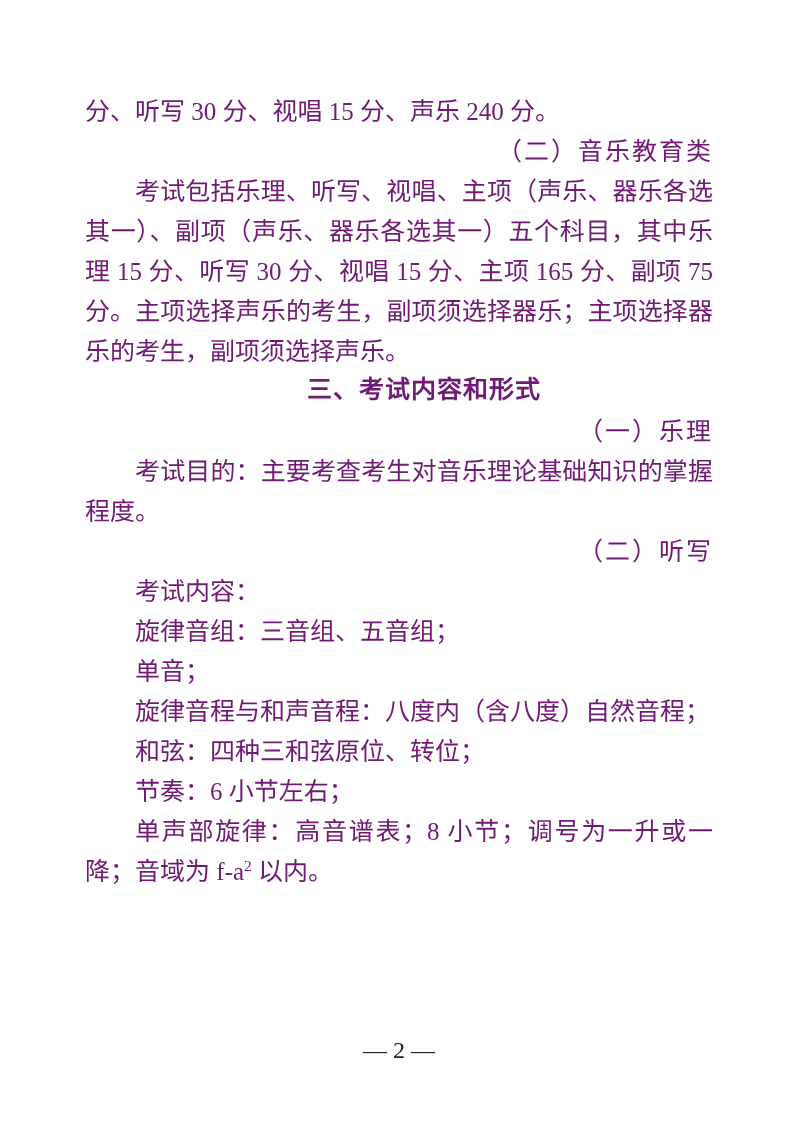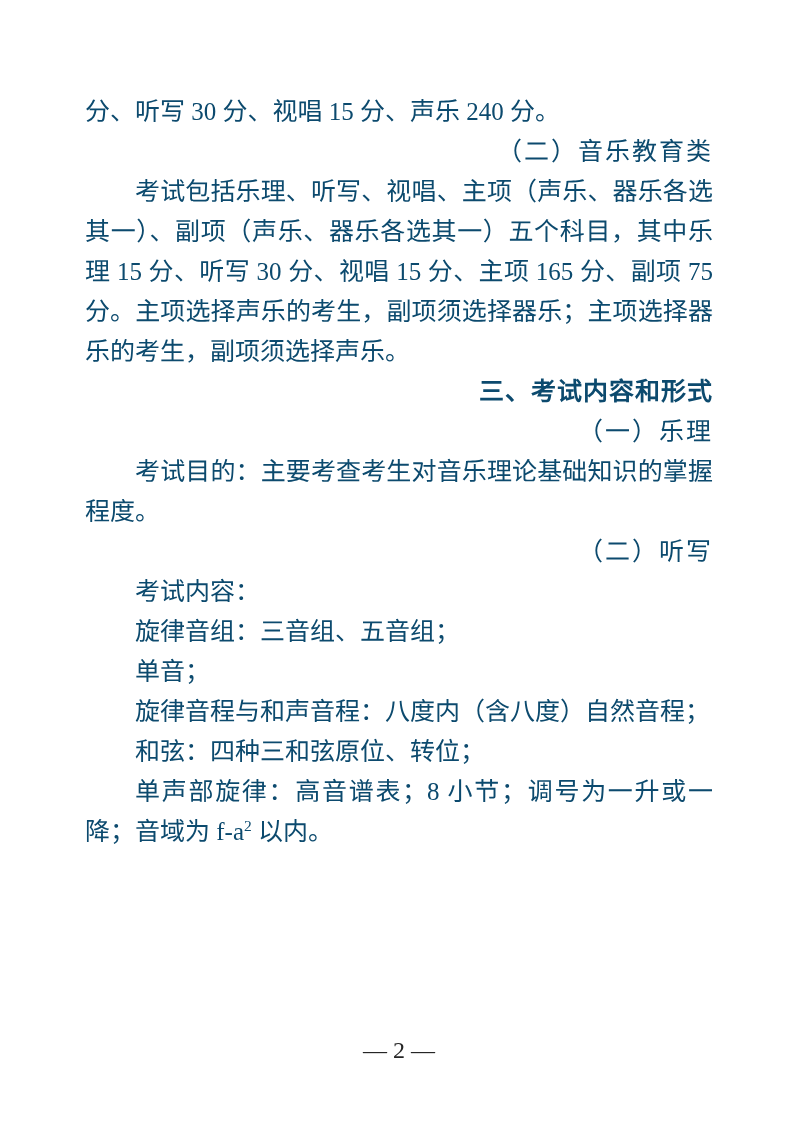--- a/index.html
+++ b/index.html
@@ -21,33 +21,33 @@
     left: 85px;
     top: 92px;
     width: 628px;
   }
   .content p {
     margin: 0;
     padding: 0;
     font-family: "Liberation Serif", "DejaVu Serif", serif;
     font-size: 25px;
     line-height: 40px;
-    color: #0c4a6e;
+    color: #701a75;
     text-align: justify;
     text-justify: inter-ideograph;
     word-break: break-all;
     text-indent: 2em;
   }
   .content p.no-indent {
     text-indent: 0;
   }
   .content p.heading-bold {
-    font-family: Liberation Serif, serif;
+    font-family: Liberation Mono, monospace;
     font-weight: 700;
-    text-align: right;
+    text-align: center;
     letter-spacing: 1px;
   }
   .content p.subheading {
     text-align: right;
     letter-spacing: 2px;
   }
   .content sup {
     font-size: 0.62em;
     line-height: 0;
     vertical-align: super;
@@ -74,20 +74,21 @@
     <p>考试包括乐理、听写、视唱、主项（声乐、器乐各选其一）、副项（声乐、器乐各选其一）五个科目，其中乐理 15 分、听写 30 分、视唱 15 分、主项 165 分、副项 75 分。主项选择声乐的考生，副项须选择器乐；主项选择器乐的考生，副项须选择声乐。</p>
     <p class="heading-bold">三、考试内容和形式</p>
     <p class="subheading">（一）乐理</p>
     <p>考试目的：主要考查考生对音乐理论基础知识的掌握程度。</p>
     <p class="subheading">（二）听写</p>
     <p>考试内容：</p>
     <p>旋律音组：三音组、五音组；</p>
     <p>单音；</p>
     <p>旋律音程与和声音程：八度内（含八度）自然音程；</p>
     <p>和弦：四种三和弦原位、转位；</p>
+    <p>节奏：6 小节左右；</p>
     <p>
       <span>单声部旋律：高音谱表；8 小节；调号为一升或一降；音域为 f-a</span><sup>2</sup><span> 以内。</span>
     </p>
   </main>
 
   <footer class="page-footer">
     <span>— 2 —</span>
   </footer>
 </div>
 

